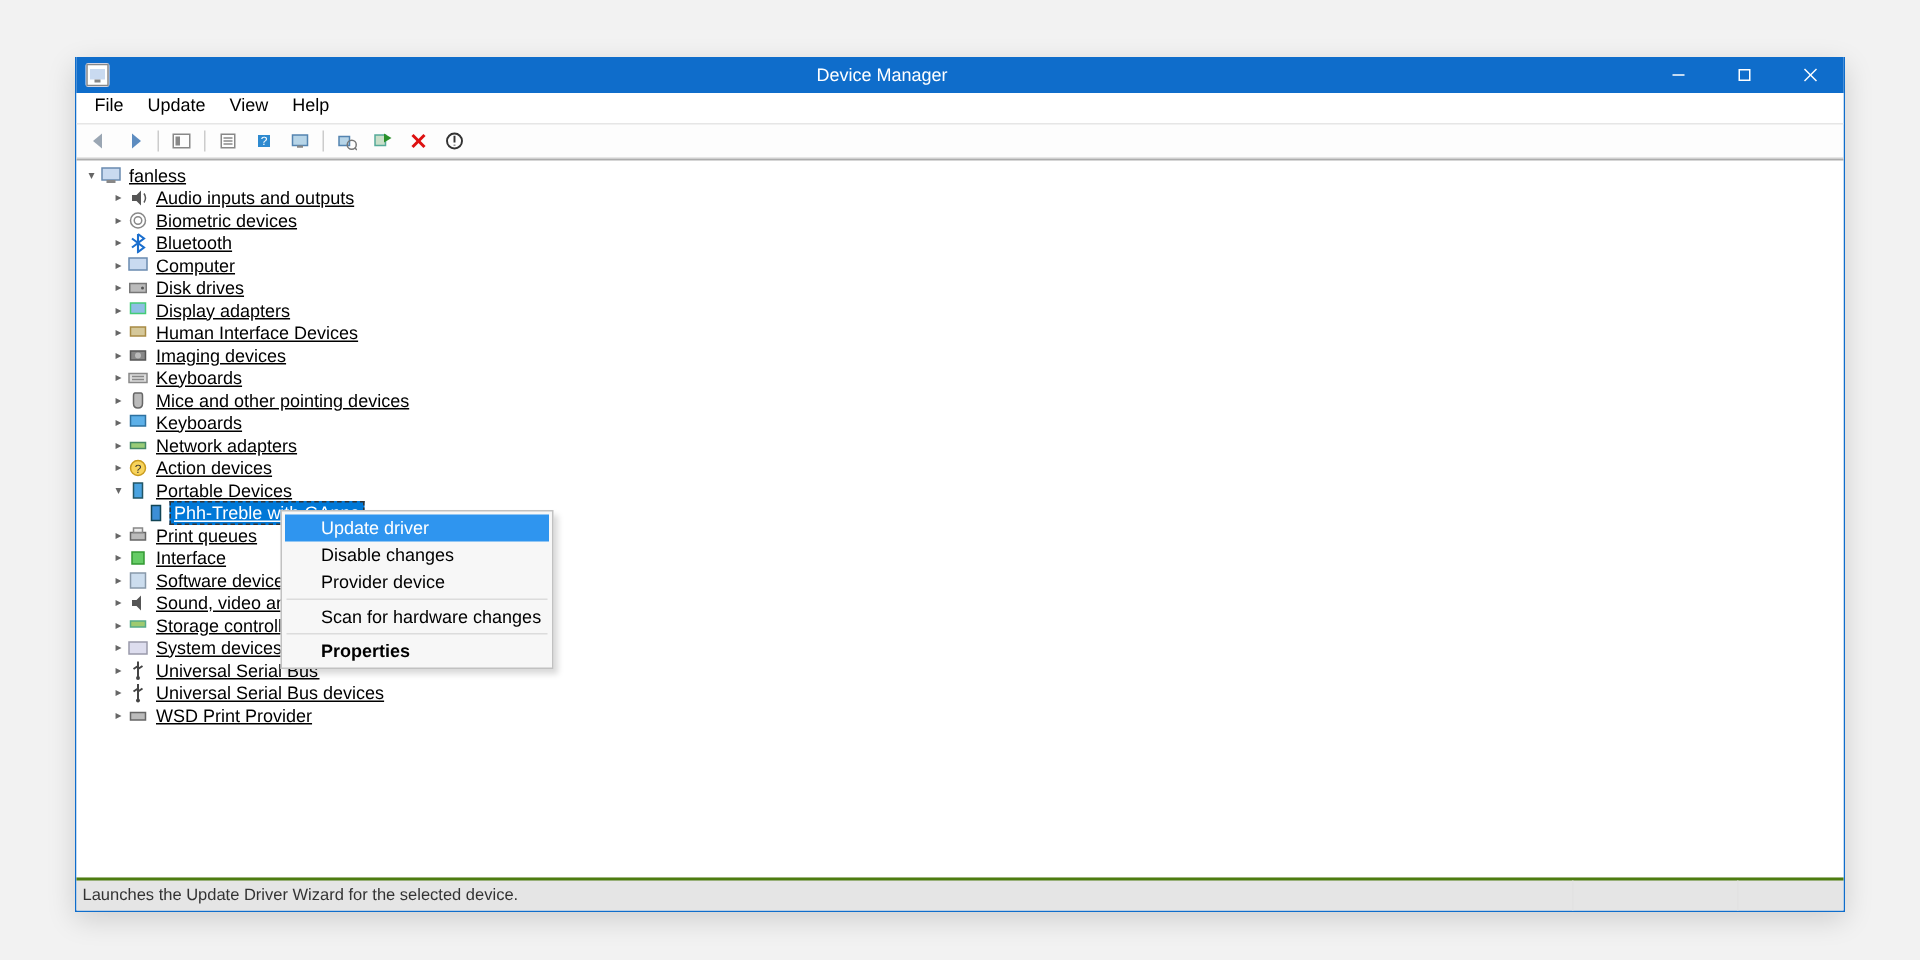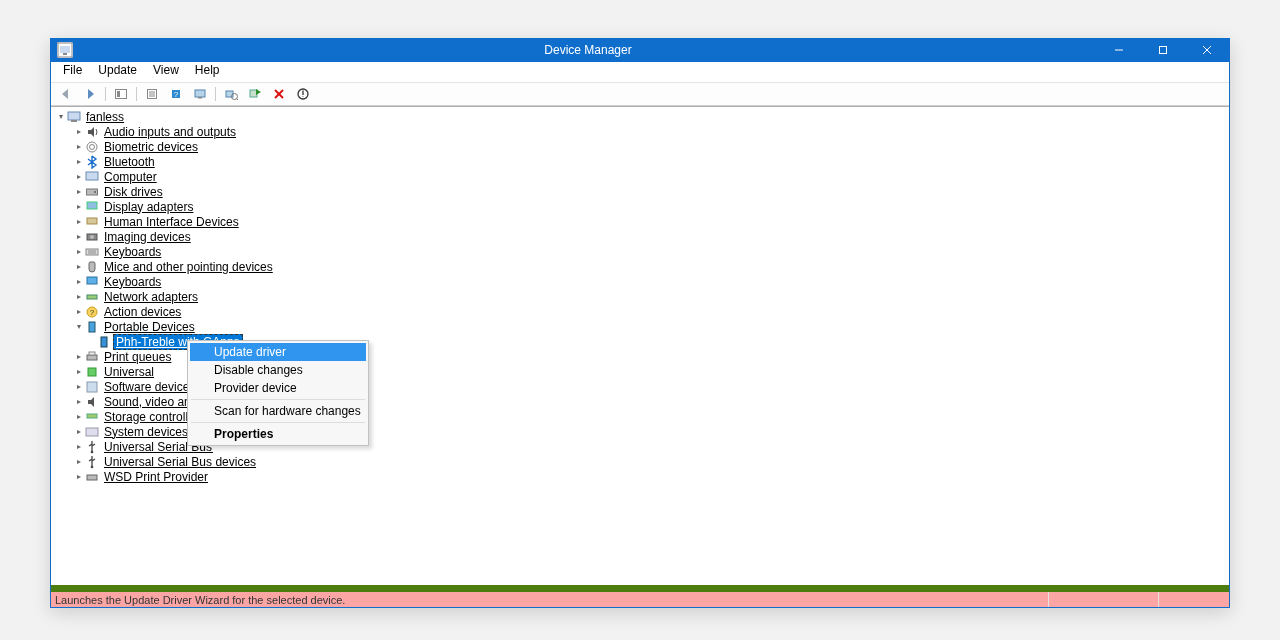--- a/index.html
+++ b/index.html
@@ -164,22 +164,22 @@
     .cm-row.hover {
       background: #2f95ef;
       color: #fff;
     }
     .cm-sep {
       border-top: 1px solid #dcdcdc;
       margin: 2px 1px;
     }
     .statusbar {
       height: 22px;
-      border-top: 7px solid #4d7c0f;
-      background: #fca5a5;
+      border-top: 2px solid #4d7c0f;
+      background: #e5e5e5;
       font-size: 11px;
       padding-left: 4px;
       display: flex;
       align-items: center;
       color: #333;
       position: relative;
     }
     .statusbar::after, .statusbar::before {
       content: "";
       position: absolute;
@@ -470,21 +470,21 @@
             </span>
             <span class="label-text">Print queues</span>
           </div>
         <div class="tree-row" style="padding-left:18px">
             <span class="expander">▸</span>
             <span class="dev-icon">
               <svg width="14" height="14" viewBox="0 0 14 14">
                 <rect x="3" y="3" width="8" height="8" fill="#6c6" stroke="#393"></rect>
               </svg>
             </span>
-            <span class="label-text">Universal</span>
+            <span class="label-text">Interface</span>
           </div>
         <div class="tree-row" style="padding-left:18px">
             <span class="expander">▸</span>
             <span class="dev-icon">
               <svg width="14" height="14" viewBox="0 0 14 14">
                 <rect x="2" y="2" width="10" height="10" fill="#cde" stroke="#89a"></rect>
               </svg>
             </span>
             <span class="label-text">Software devices</span>
           </div>

